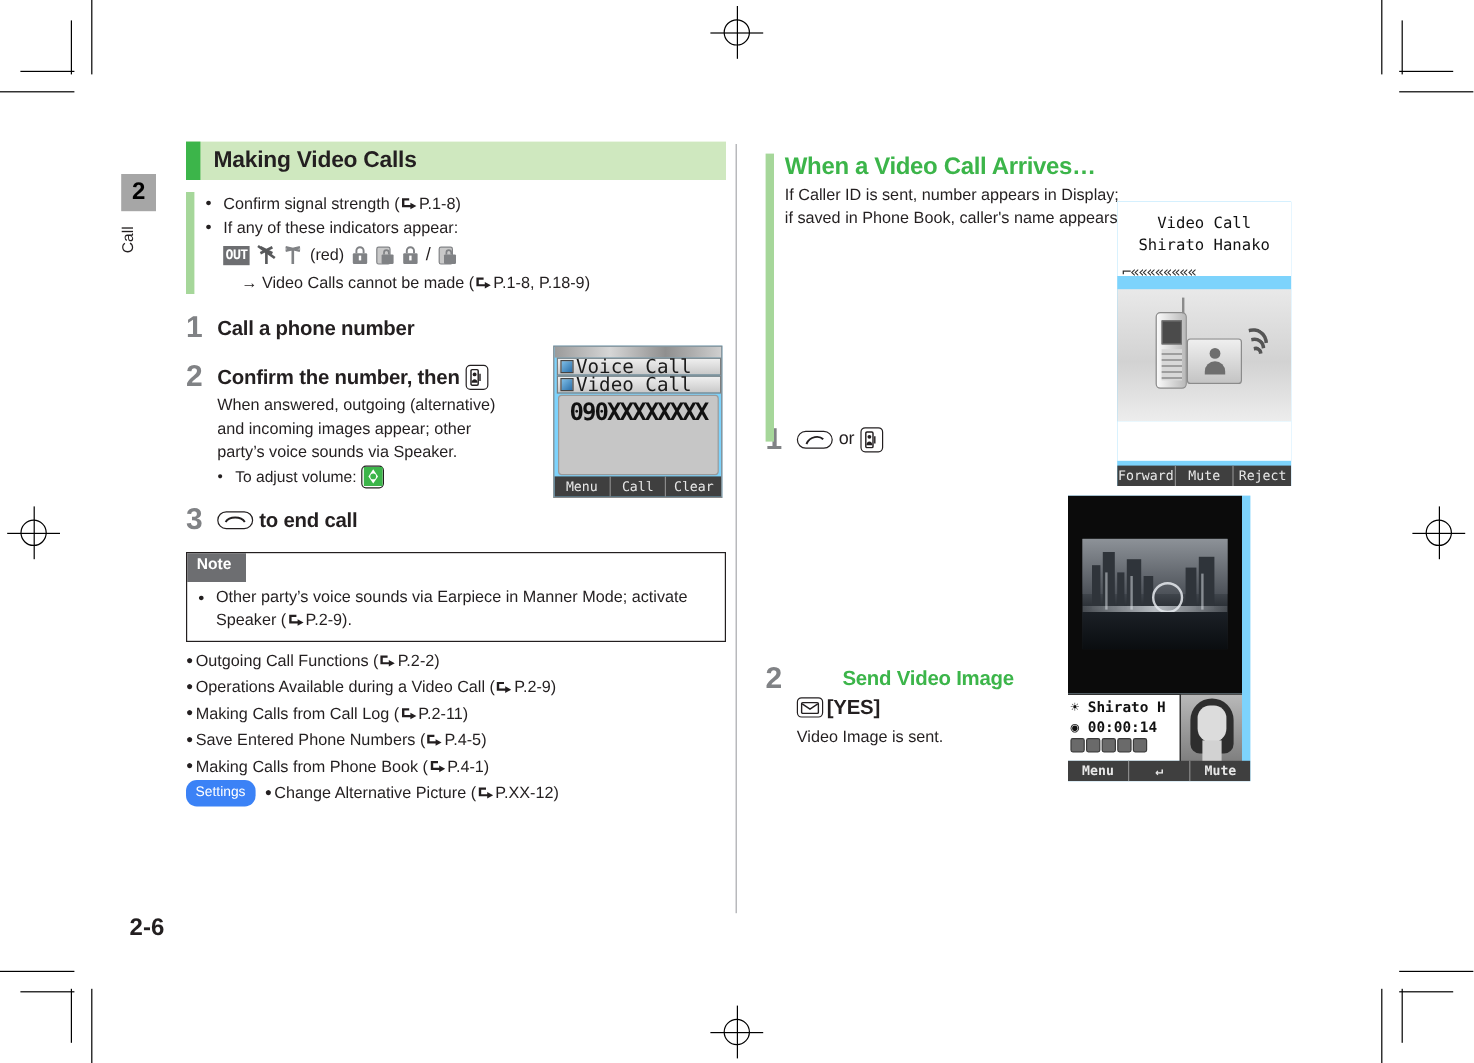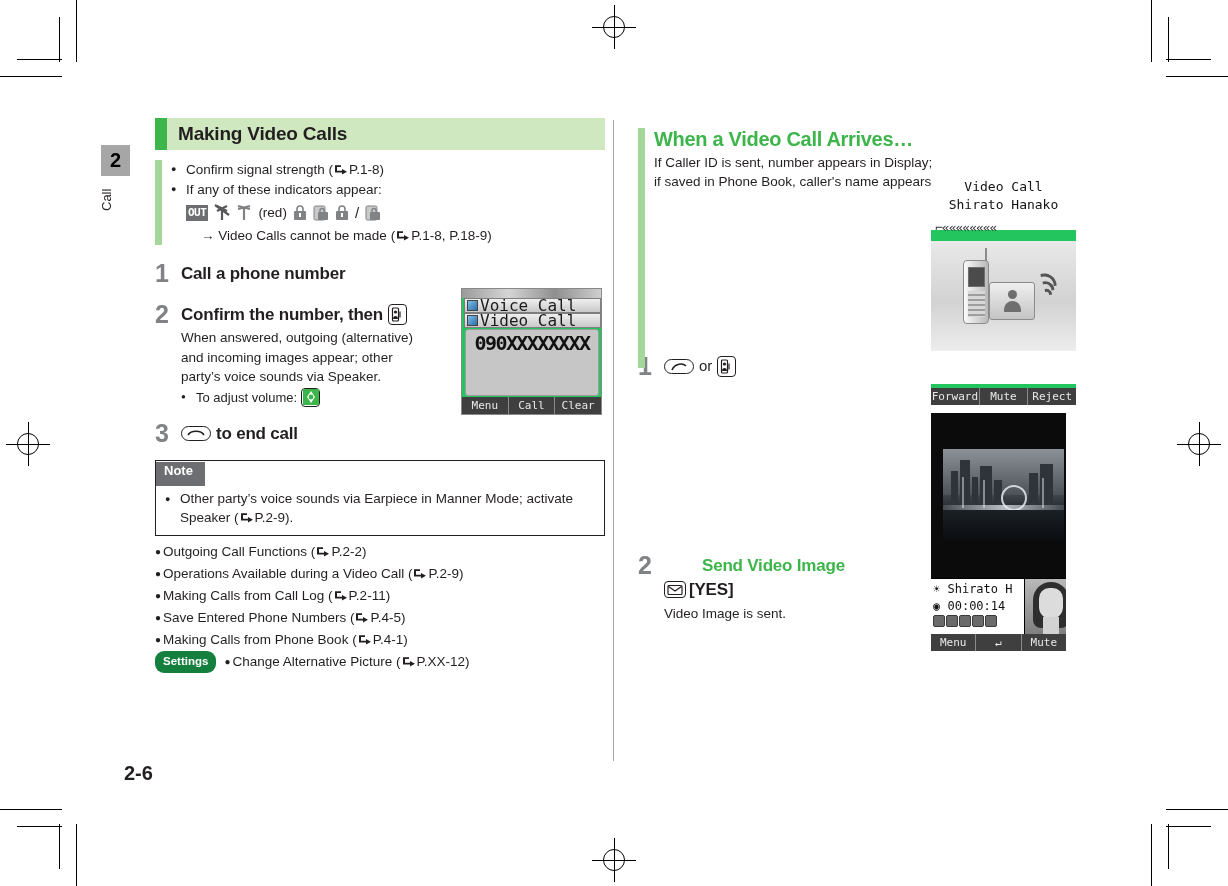--- a/index.html
+++ b/index.html
@@ -36,21 +36,21 @@
   }
   .side-tab-label {
     position:absolute; left:99px; top:180px;
     width:32px; height:40px;
     font-size:13px; color:#231f20;
     display:flex; align-items:flex-start; justify-content:center;
     transform:rotate(180deg);
     writing-mode:vertical-rl;
   }
   .folio {
-    position:absolute; left:124px; top:762px;
+    position:absolute; left:108px; top:762px;
     font-size:20px; font-weight:bold; color:#231f20;
   }
   .col-divider {
     position:absolute; left:613px; top:120px; width:1px; height:641px;
     background:#a7a9ac;
   }
 
   
   .col { position:absolute; top:118px; }
   #col-left  { left:155px; width:450px; }
@@ -120,37 +120,37 @@
     border-radius:10px; padding:0 14px 1px 10px; line-height:19px; height:20px;
     letter-spacing:-0.2px;
   }
   .tip-dots { display:flex; gap:11px; margin-left:11px; align-items:center; }
   .tip-dots i { width:8px; height:8px; border-radius:50%; background:#3cb54a; display:block; }
   .tip-list { margin-top:5px; font-size:13.5px; line-height:1.62; }
   .tip-list .row { display:flex; align-items:center; }
   .tip-list .row:before { content:"\25CF"; font-size:10px; margin-right:2px; }
   .tip-list .row.with-badge:before { content:""; margin:0; }
   .badge-settings {
-    background:#15803d; color:#fff; font-size:11.5px; font-weight:bold;
+    background:#3b82f6; color:#fff; font-size:11.5px; font-weight:normal;
     border-radius:9px; padding:1px 8px 2px 8px; margin-right:8px; display:inline-block;
   }
   .refsvg { display:inline-block; vertical-align:-2px; margin:0 1px 0 1px; }
 
   
   .key {
     display:inline-flex; align-items:center; justify-content:center;
     border:1.4px solid #231f20; background:#fff; flex:none;
   }
   .key-round { width:30px; height:15px; border-radius:8px; }
   .key-rect  { width:19px; height:21px; border-radius:4px; }
   .key-sq    { width:22px; height:17px; border-radius:4px; }
   .key-vol   { width:19px; height:19px; border-radius:4px; background:#fff; }
 
   
-  .shot { position:absolute; background:#22c55e; }
+  .shot { position:absolute; background:#7dd3fc; }
   .shot-inner { width:100%; height:100%; position:relative; overflow:hidden; }
 
   .softbar {
     position:absolute; left:0; bottom:0; width:100%; height:17px;
     background:#3f3f3f; display:flex; align-items:center;
   }
   .softbar .sk {
     flex:1; text-align:center; color:#e8e8e8;
     font-family:"DejaVu Sans Mono", monospace; font-size:11px;
     border-right:1px solid #8a8a8a; line-height:17px;
@@ -220,21 +220,21 @@
       border-radius:9px 9px 0 0; background:#6e6e6e; }
   #shot-incoming .wave { position:absolute; border:3px solid #555; border-radius:50%;
       border-color:#555 transparent transparent transparent; }
   #shot-incoming .w1 { left:76px; top:16px; width:30px; height:40px; transform:rotate(35deg); }
   #shot-incoming .w2 { left:82px; top:24px; width:22px; height:30px; transform:rotate(35deg); }
   #shot-incoming .w3 { left:88px; top:32px; width:14px; height:20px; transform:rotate(35deg); }
   #shot-incoming .white-gap {
       position:absolute; left:0; top:183px; width:145px; height:33px; background:#fff; }
 
   
-  #shot-incall { left:931px; top:413px; width:135px; height:238px; }
+  #shot-incall { left:890px; top:413px; width:152px; height:238px;font-weight:bold; }
   #shot-incall .video {
       position:absolute; left:0; top:0; width:145px; height:165px; background:#0b0b0b; }
   #shot-incall .photo {
       position:absolute; left:12px; top:36px; width:121px; height:92px;
       background:linear-gradient(180deg,#7d8186 0%,#5e646b 32%,#2b3036 62%,#121519 100%);
       overflow:hidden; }
   #shot-incall .sky { position:absolute; left:0; top:0; width:100%; height:50%;
       background:linear-gradient(180deg,#8d9298,#4d5259); }
   #shot-incall .bld { position:absolute; bottom:36%; background:#2f343a; }
   #shot-incall .win { position:absolute; bottom:36%; background:#cfd6db; opacity:.55; }

